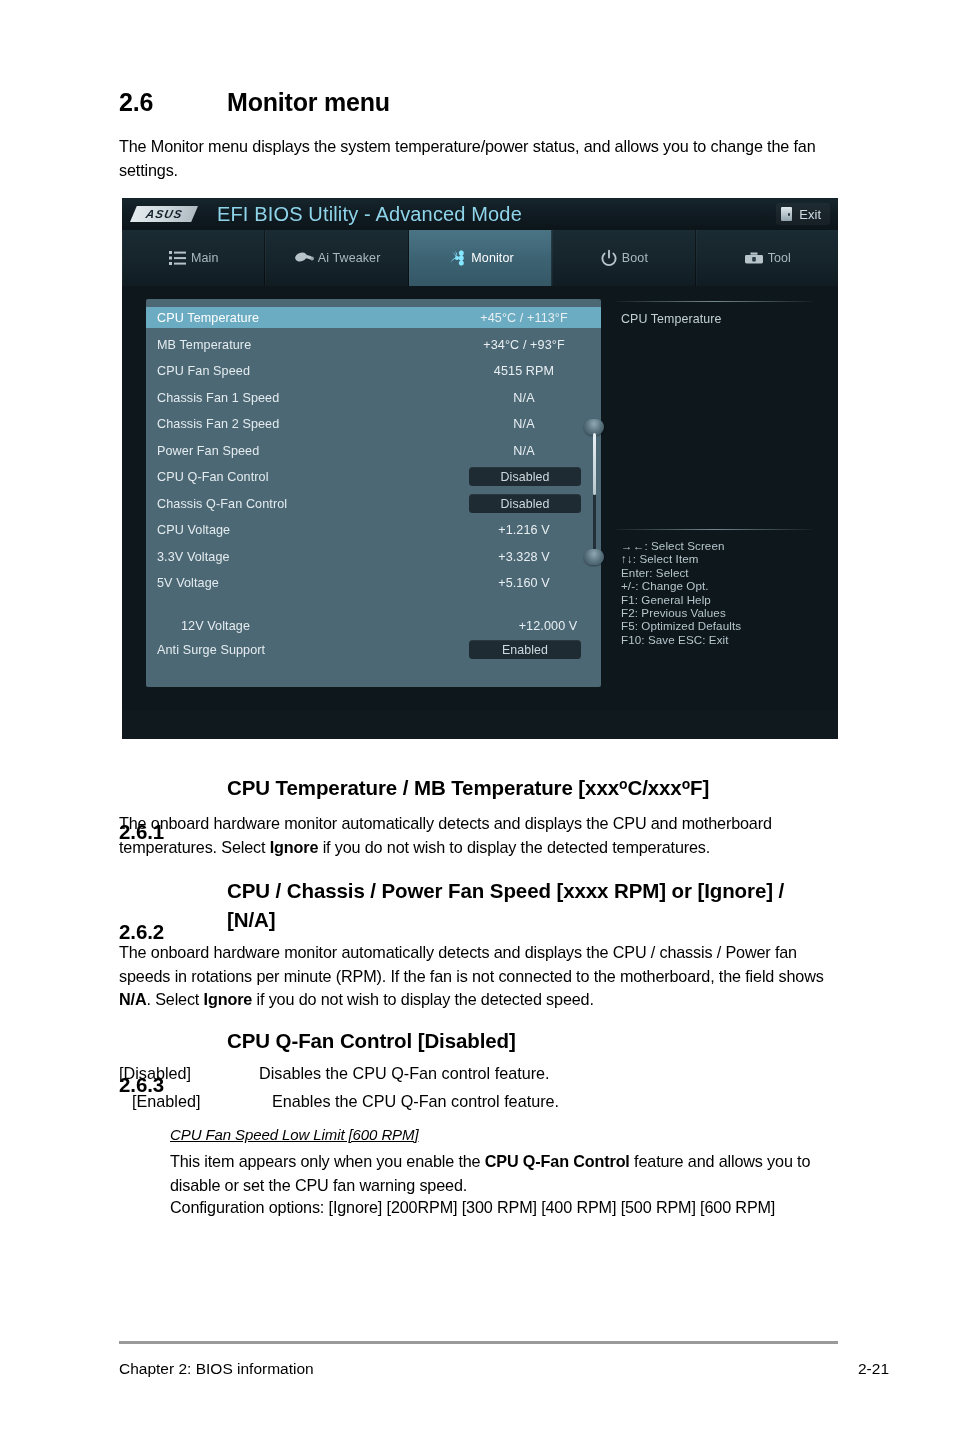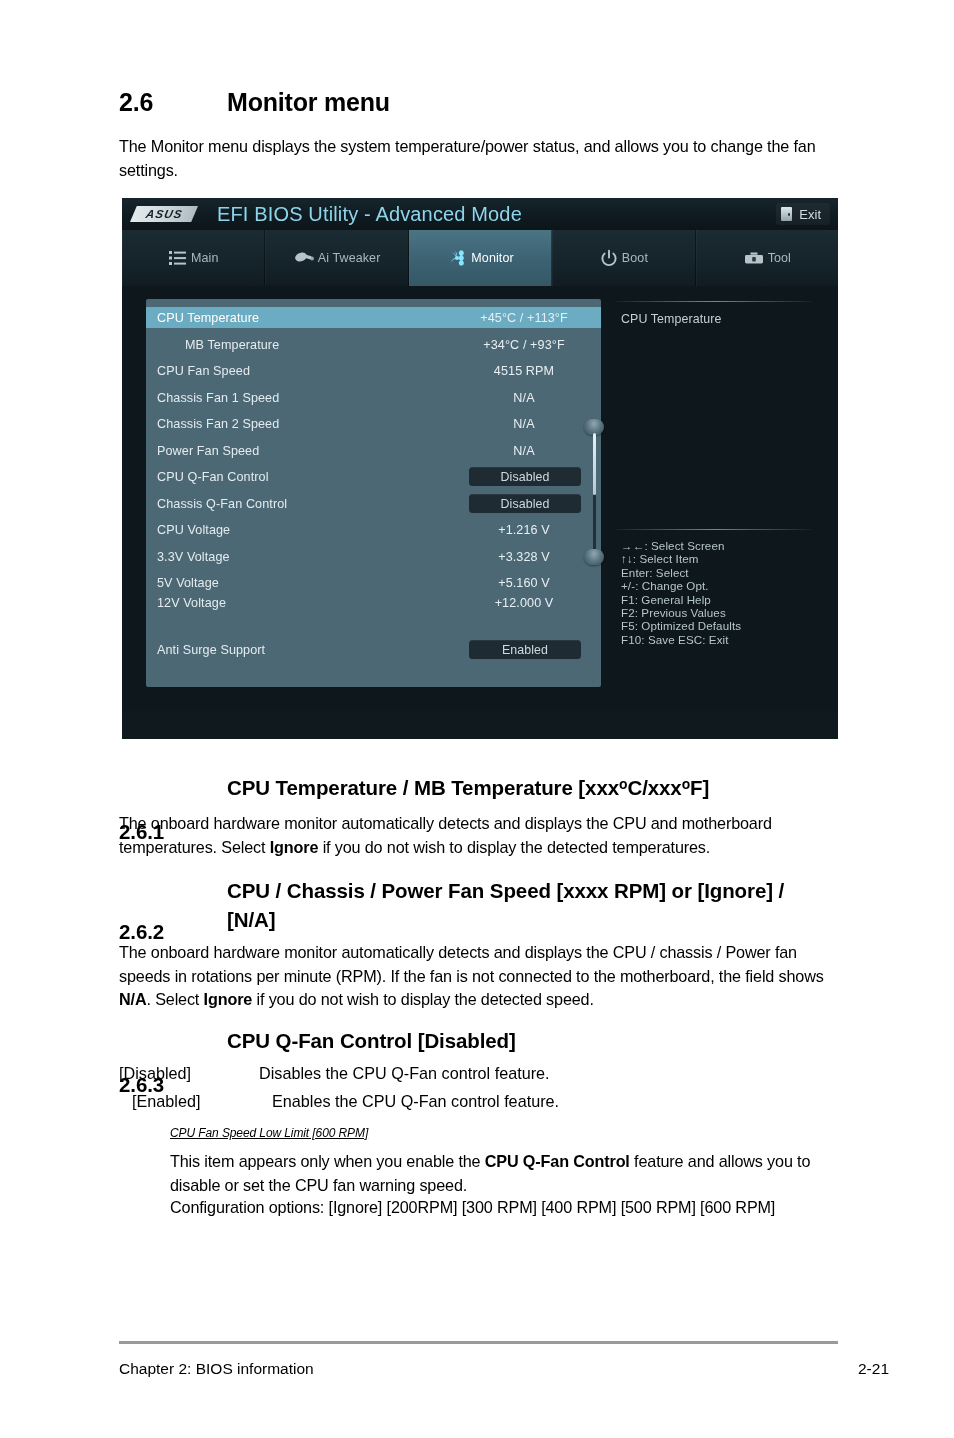--- a/index.html
+++ b/index.html
@@ -56,21 +56,21 @@
   }
   .defrow {
     position: absolute;
     font-size: 16.2px;
     line-height: 23.5px;
     display: flex;
   }
   .defrow .key { width: 140px; flex: 0 0 140px; }
   .subhead {
     position: absolute;
-    font-size: 12px;
+    font-size: 15px;
     font-style: italic;
     text-decoration: underline;
     letter-spacing: -0.1px;
   }
 
   
   .foot-rule {
     position: absolute;
     left: 119px; top: 1341px;
     width: 719px; height: 3px;
@@ -421,21 +421,21 @@
 
     <div class="bios-body">
 
       <div class="list-panel">
 
         <div class="row sel" style="top:8px;">
           <div class="row-label">CPU Temperature</div>
           <div class="row-value">+45°C / +113°F</div>
         </div>
 
-        <div class="row" style="top:35px;padding-left:28px;">
+        <div class="row" style="top:35px;">
           <div class="row-label">MB Temperature</div>
           <div class="row-value">+34°C / +93°F</div>
         </div>
 
         <div class="row" style="top:61px;">
           <div class="row-label">CPU Fan Speed</div>
           <div class="row-value">4515 RPM</div>
         </div>
 
         <div class="row" style="top:88px;">
@@ -475,21 +475,21 @@
         <div class="row" style="top:247px;">
           <div class="row-label">3.3V Voltage</div>
           <div class="row-value">+3.328 V</div>
         </div>
 
         <div class="row" style="top:273px;">
           <div class="row-label">5V Voltage</div>
           <div class="row-value">+5.160 V</div>
         </div>
 
-        <div class="row" style="top:293px;">
+        <div class="row" style="top:316px;margin-left:24px;">
           <div class="row-label">12V Voltage</div>
           <div class="row-value">+12.000 V</div>
         </div>
 
         <div class="row" style="top:340px;">
           <div class="row-label">Anti Surge Support</div>
           <div class="opt-box">
             <span>Enabled</span>
           </div>
         </div>

